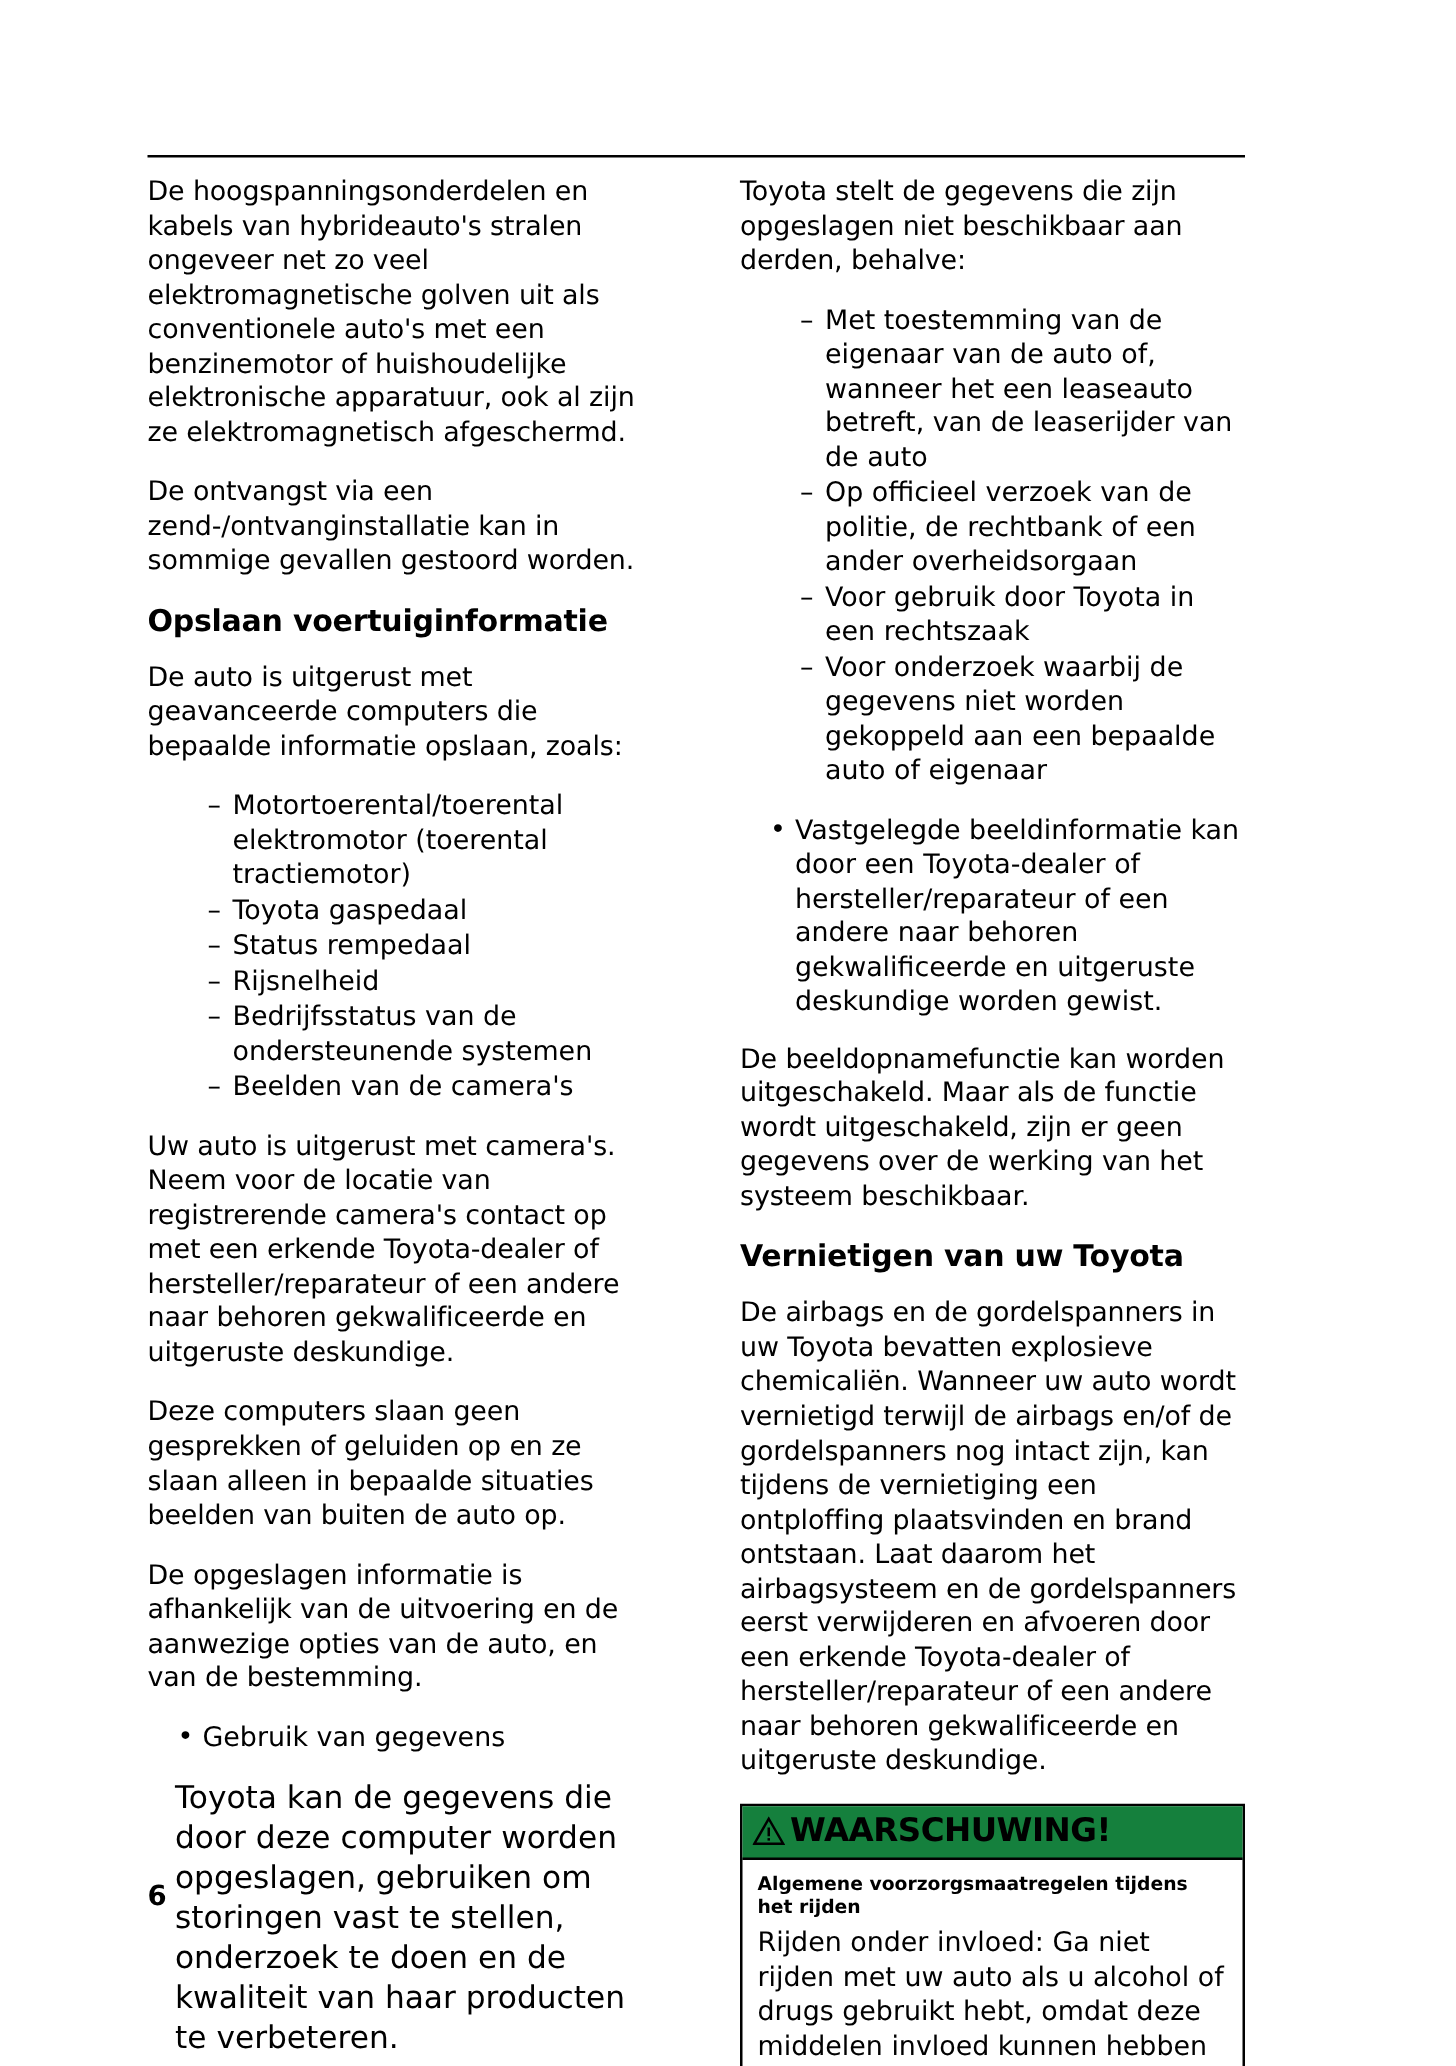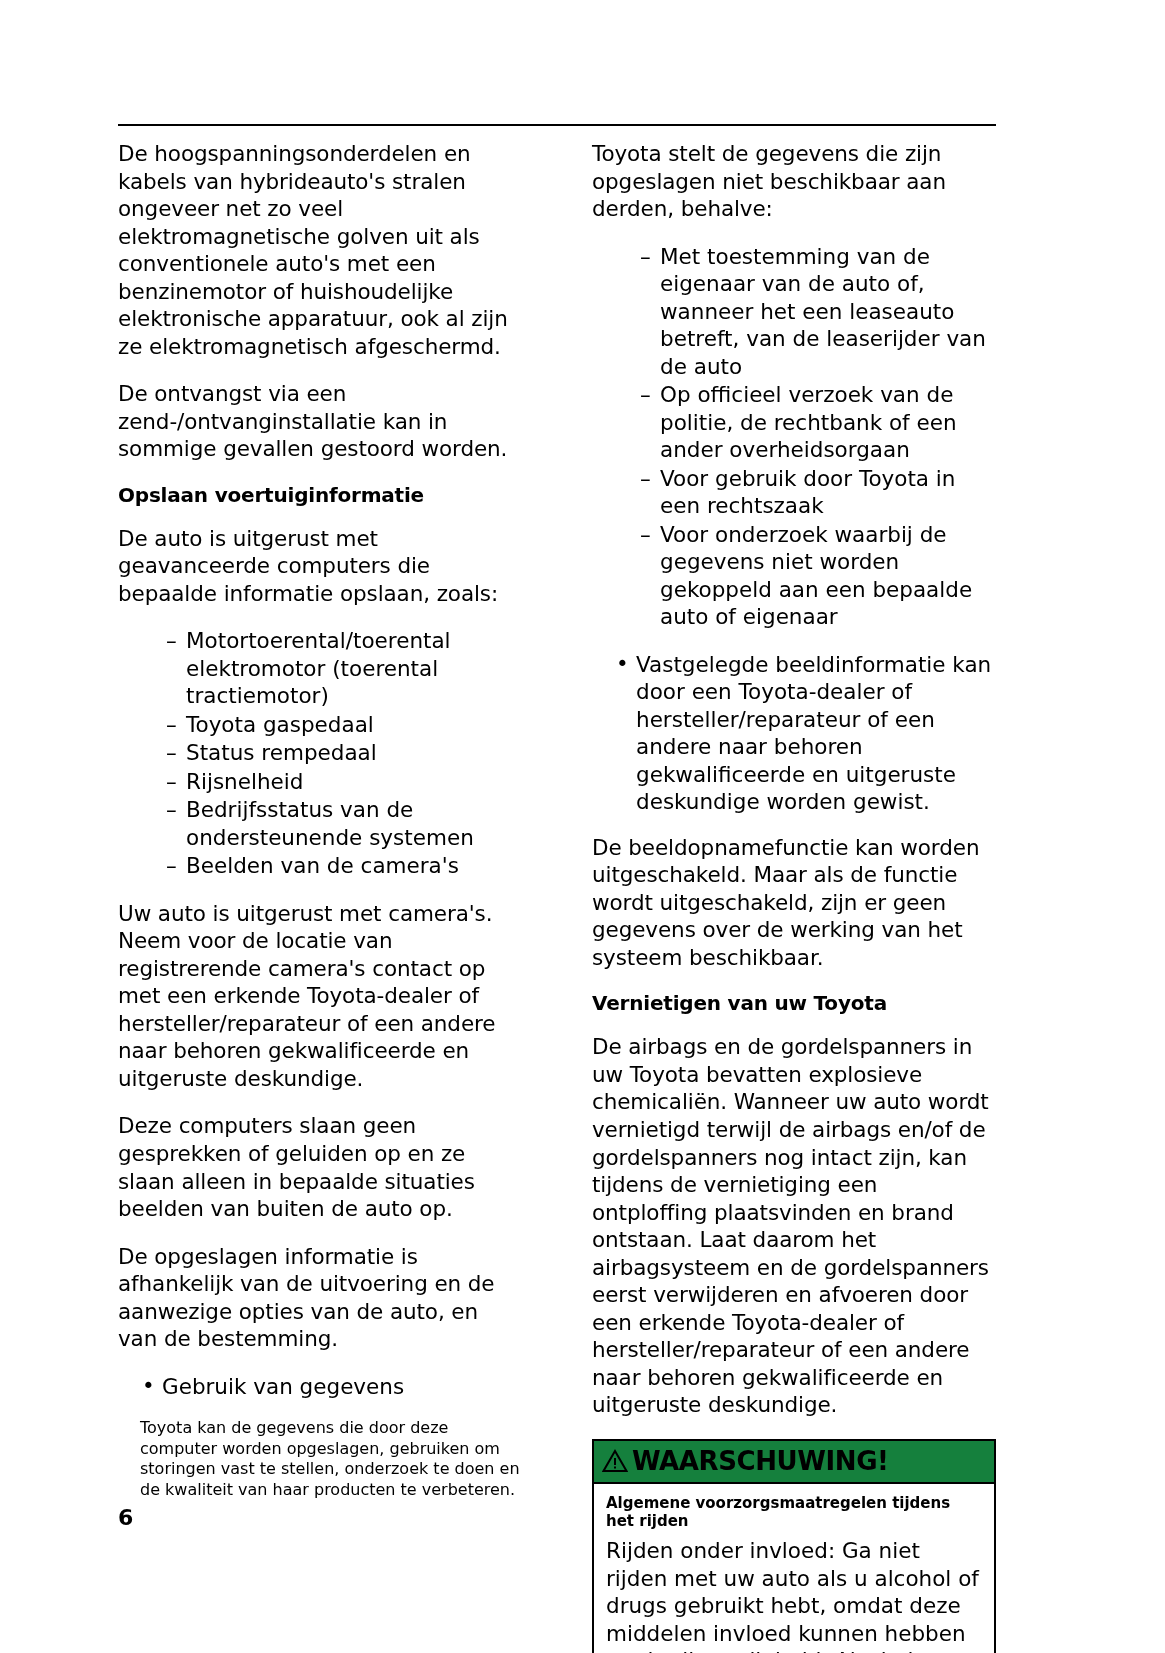--- a/index.html
+++ b/index.html
@@ -40,21 +40,21 @@
   .col {
     width: 404px;
   }
   p.body {
     font-size: 21.5px;
     line-height: 1.28;
     margin: 0 0 20px 0;
     letter-spacing: -0.1px;
   }
   h2.head {
-    font-size: 20px;
+    font-size: 24px;
     font-weight: bold;
     margin: 8px 0 18px 0;
     letter-spacing: -0.2px;
   }
   ul.dash {
     list-style: none;
     margin: 0 0 20px 0;
     padding: 0 0 0 48px;
   }
   ul.dash > li {
@@ -82,21 +82,21 @@
     padding-left: 22px;
     margin-bottom: 2px;
   }
   ul.bullet > li::before {
     content: "•";
     position: absolute;
     left: 2px;
     top: -1px;
   }
   .sub-para {
-    font-size: 16px;
+    font-size: 25px;
     line-height: 1.28;
     margin: 2px 0 0 0;
     padding-left: 22px;
   }
   .warn-box {
     border: 2px solid #000000;
     margin-top: 10px;
   }
   .warn-title {
     background: #15803d;

